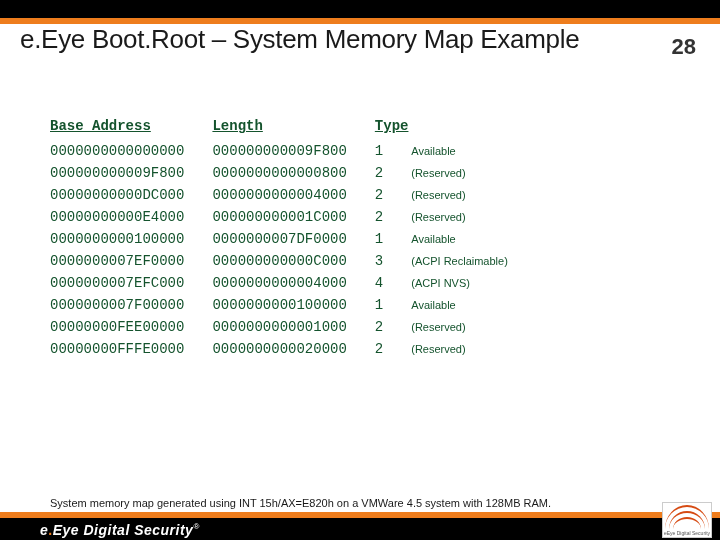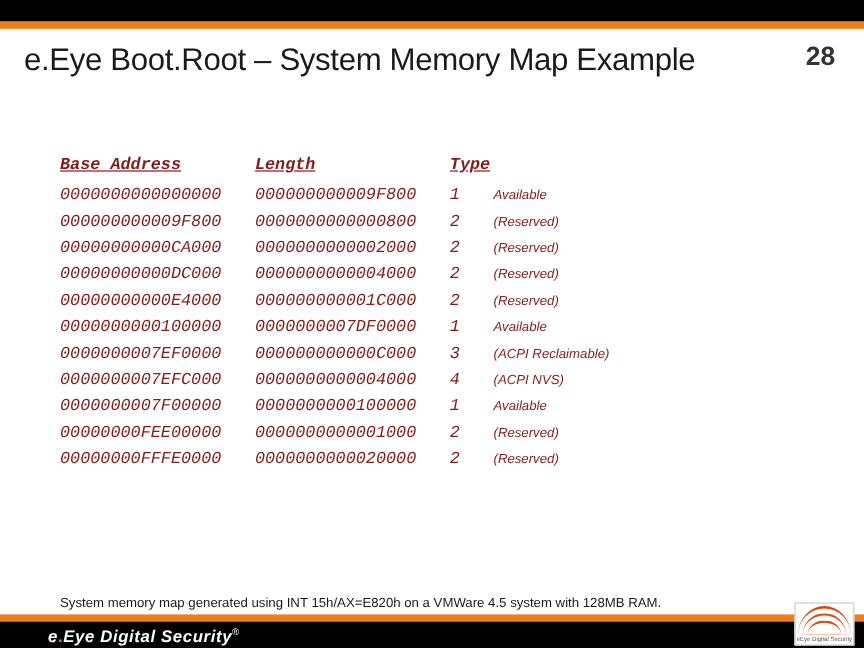--- a/index.html
+++ b/index.html
@@ -21,43 +21,42 @@
   }
   .top-orange {
     position: absolute;
     top: 18px; left: 0;
     width: 720px;
     height: 6px;
     background: #ee7d1d;
   }
   .title {
     position: absolute;
-    top: 34px;
+    top: 24px;
     left: 20px;
     font-size: 26px;
     color: #1a1a1a;
     letter-spacing: -0.3px;
   }
   .pagenum {
     position: absolute;
     top: 34px;
     right: 24px;
     font-size: 22px;
     font-weight: bold;
     color: #333;
   }
   table.memmap {
     position: absolute;
-    top: 128px;
+    top: 116px;
     left: 50px;
     border-collapse: collapse;
     font-family: "Courier New", Courier, monospace;
     font-size: 14px;
-    color: #7f1d1d;
-    font-style: italic;
+    color: #14532d;
   }
   table.memmap th {
     text-align: left;
     font-family: "Courier New", Courier, monospace;
     font-size: 14px;
     font-weight: bold;
     text-decoration: underline;
     padding: 2px 28px 6px 0;
   }
   table.memmap td {
@@ -171,26 +170,20 @@
   <tbody>
     <tr>
         <td>0000000000000000</td>
         <td>000000000009F800</td>
         <td>1</td>
         <td class="typelabel">Available</td>
       </tr>
     <tr>
         <td>000000000009F800</td>
         <td>0000000000000800</td>
-        <td>2</td>
-        <td class="typelabel">(Reserved)</td>
-      </tr>
-    <tr>
-        <td>00000000000CA000</td>
-        <td>0000000000002000</td>
         <td>2</td>
         <td class="typelabel">(Reserved)</td>
       </tr>
     <tr>
         <td>00000000000DC000</td>
         <td>0000000000004000</td>
         <td>2</td>
         <td class="typelabel">(Reserved)</td>
       </tr>
     <tr>

